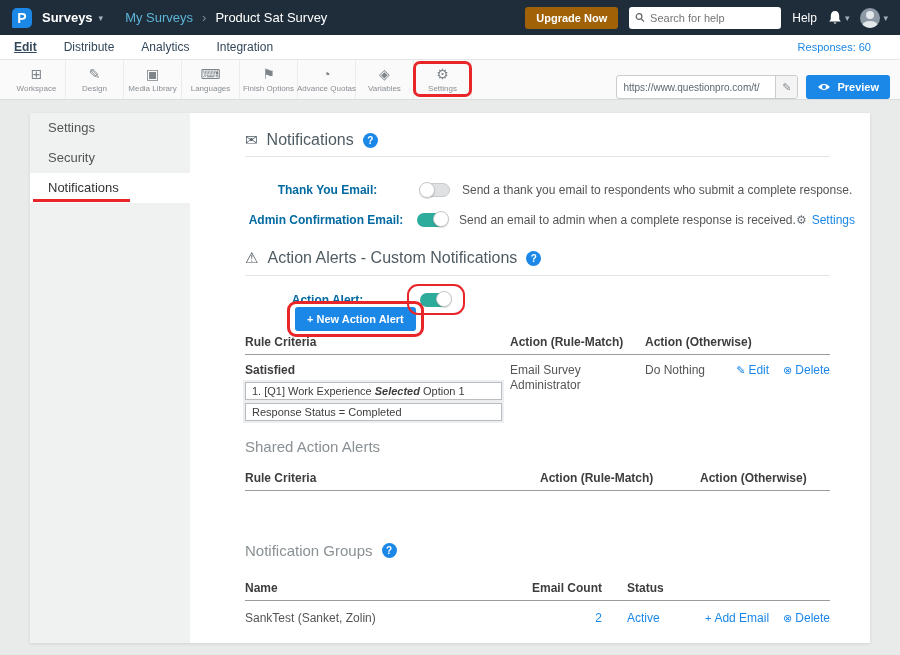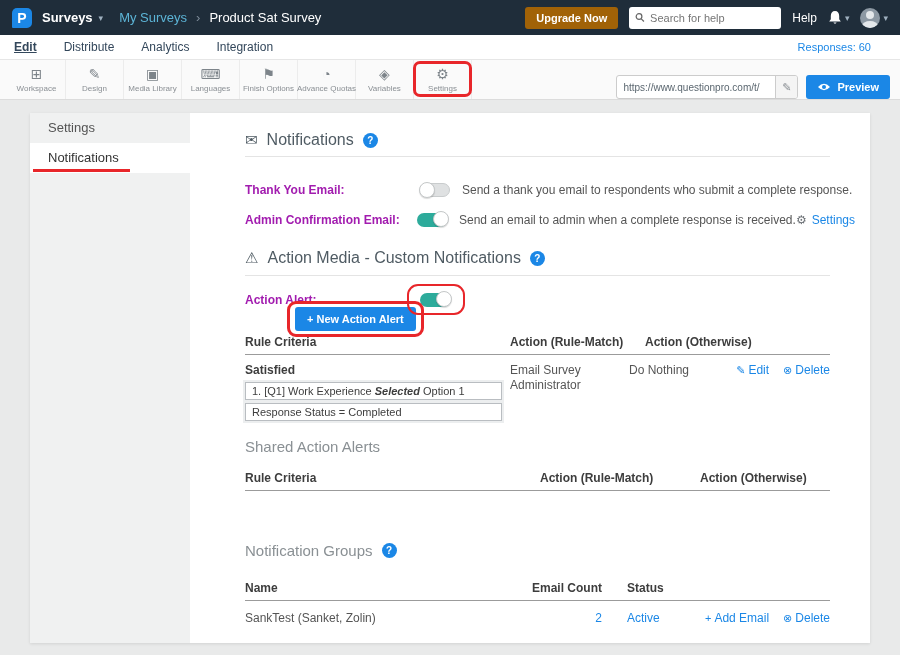--- a/index.html
+++ b/index.html
@@ -11,21 +11,21 @@
   }
   
   .topbar { position:absolute; top:0; left:0; width:900px; height:35px; background:#1f2d3a;
     display:flex; align-items:center; z-index:5; }
   .logo { width:20px; height:20px; margin-left:12px; background:#1b87e6; color:#fff;
     border-radius:5px 5px 5px 1px; font-weight:bold; font-size:14px; display:flex;
     align-items:center; justify-content:center; cursor:pointer; }
   .brandmenu { display:flex; align-items:center; gap:6px; margin-left:10px; color:#fff;
     font-size:13px; font-weight:bold; cursor:pointer; }
   .chev { font-size:9px; color:#9fb0bf; }
-  .breadcrumb { display:flex; align-items:flex-end; margin-left:16px; font-size:13px; }
+  .breadcrumb { display:flex; align-items:flex-end; margin-left:22px; font-size:13px; }
   .bc-link { color:#5cb4d6; cursor:pointer; }
   .bc-sep { color:#7e8c99; margin:0 9px; font-size:13px; }
   .bc-current { color:#fff; }
   .topbar-right { margin-left:auto; display:flex; align-items:center; gap:11px; padding-right:12px; }
   .upgrade { background:#a16207; color:#fff; border:none; border-radius:3px;
     font-size:11px; font-weight:bold; padding:5px 11px; cursor:pointer;
     font-family:inherit; }
   .search-box { background:#fff; border-radius:3px; height:22px; width:152px;
     display:flex; align-items:center; padding:0 6px; gap:5px; }
   .search-box input { border:none; outline:none; font-size:11px; width:100%;
@@ -75,21 +75,21 @@
   .h-row { position:absolute; display:flex; align-items:center; gap:9px; }
   .h-main { font-size:16px; color:#4f5b63; }
   .h-icon { font-size:15px; color:#4f5b63; }
   .h-sub { font-size:15px; color:#8a9094; }
   .qmark { width:15px; height:15px; border-radius:50%; background:#1b87e6; color:#fff;
     font-size:10px; font-weight:bold; display:flex; align-items:center; justify-content:center;
     cursor:pointer; }
   .hr { position:absolute; left:55px; width:585px; border-top:1px solid #e4e4e4; }
   
   .form-row { position:absolute; left:55px; width:610px; height:20px; display:flex; align-items:center; }
-  .f-label { width:165px; text-align:left; font-size:12px; font-weight:bold; color:#a21caf; }
+  .f-label { width:165px; text-align:center; font-size:12px; font-weight:bold; color:#0369a1; }
   .f-desc { margin-left:12px; font-size:12px; color:#555; white-space:nowrap; }
   .toggle { width:30px; height:14px; border-radius:8px; margin-left:10px; position:relative;
     cursor:pointer; flex:0 0 auto; }
   .toggle.off { background:#dfe1e2; border:1px solid #c9cccd; }
   .toggle.on  { background:#2dab9b; }
   .knob { width:16px; height:16px; border-radius:50%; background:#fff; border:1px solid #c4c7c8;
     position:absolute; top:-2px; box-shadow:0 1px 1px rgba(0,0,0,.15); }
   .toggle.off .knob { left:-2px; }
   .toggle.on  .knob { right:-2px; }
   .settings-link { margin-left:auto; display:flex; align-items:center; gap:5px; cursor:pointer; }
@@ -212,20 +212,21 @@
         </svg>
       <span>Preview</span>
     </button>
   </div>
 </div>
 
 <div class="card">
 
   <div class="side">
     <div class="side-item">Settings</div>
+    <div class="side-item">Security</div>
     <div class="side-item active">
       <span>Notifications</span>
       <div class="anno-underline"></div>
     </div>
   </div>
 
   <div class="content">
 
     <div class="h-row" style="left:55px; top:18px;">
       <span class="h-icon">✉</span>
@@ -249,21 +250,21 @@
         </div>
       <span class="f-desc">Send an email to admin when a complete response is received.</span>
       <span class="settings-link">
         <span class="sg">⚙</span>
         <span class="sl">Settings</span>
       </span>
     </div>
 
     <div class="h-row" style="left:55px; top:136px;">
       <span class="h-icon">⚠</span>
-      <span class="h-main">Action Media - Custom Notifications</span>
+      <span class="h-main">Action Alerts - Custom Notifications</span>
       <span class="qmark">?</span>
     </div>
     <div class="hr" style="top:162px;"></div>
 
     <div class="form-row" style="top:177px;">
       <span class="f-label">Action Alert:</span>
       <div class="toggle-wrap" style="margin-left:10px;">
         <div class="toggle on" style="margin-left:0;">
             <div class="knob"></div>
           </div>
@@ -289,21 +290,21 @@
 
       <div class="crit-box" style="top:47px;">
         <span>1. [Q1] Work Experience </span><b><i>Selected</i></b><span> Option 1</span>
       </div>
       <div class="crit-box" style="top:68px;">
         <span>Response Status = Completed</span>
       </div>
 
       <span class="cell" style="left:265px; top:28px;">Email Survey</span>
       <span class="cell" style="left:265px; top:43px;">Administrator</span>
-      <span class="cell" style="left:384px; top:28px;">Do Nothing</span>
+      <span class="cell" style="left:400px; top:28px;">Do Nothing</span>
 
       <div class="row-actions" style="top:28px;">
         <span class="link"><span class="li-ic">✎</span><span>Edit</span></span>
         <span class="link"><span class="li-ic">⊗</span><span>Delete</span></span>
       </div>
     </div>
 
     <div class="h-row" style="left:55px; top:325px;">
       <span class="h-sub">Shared Action Alerts</span>
     </div>

